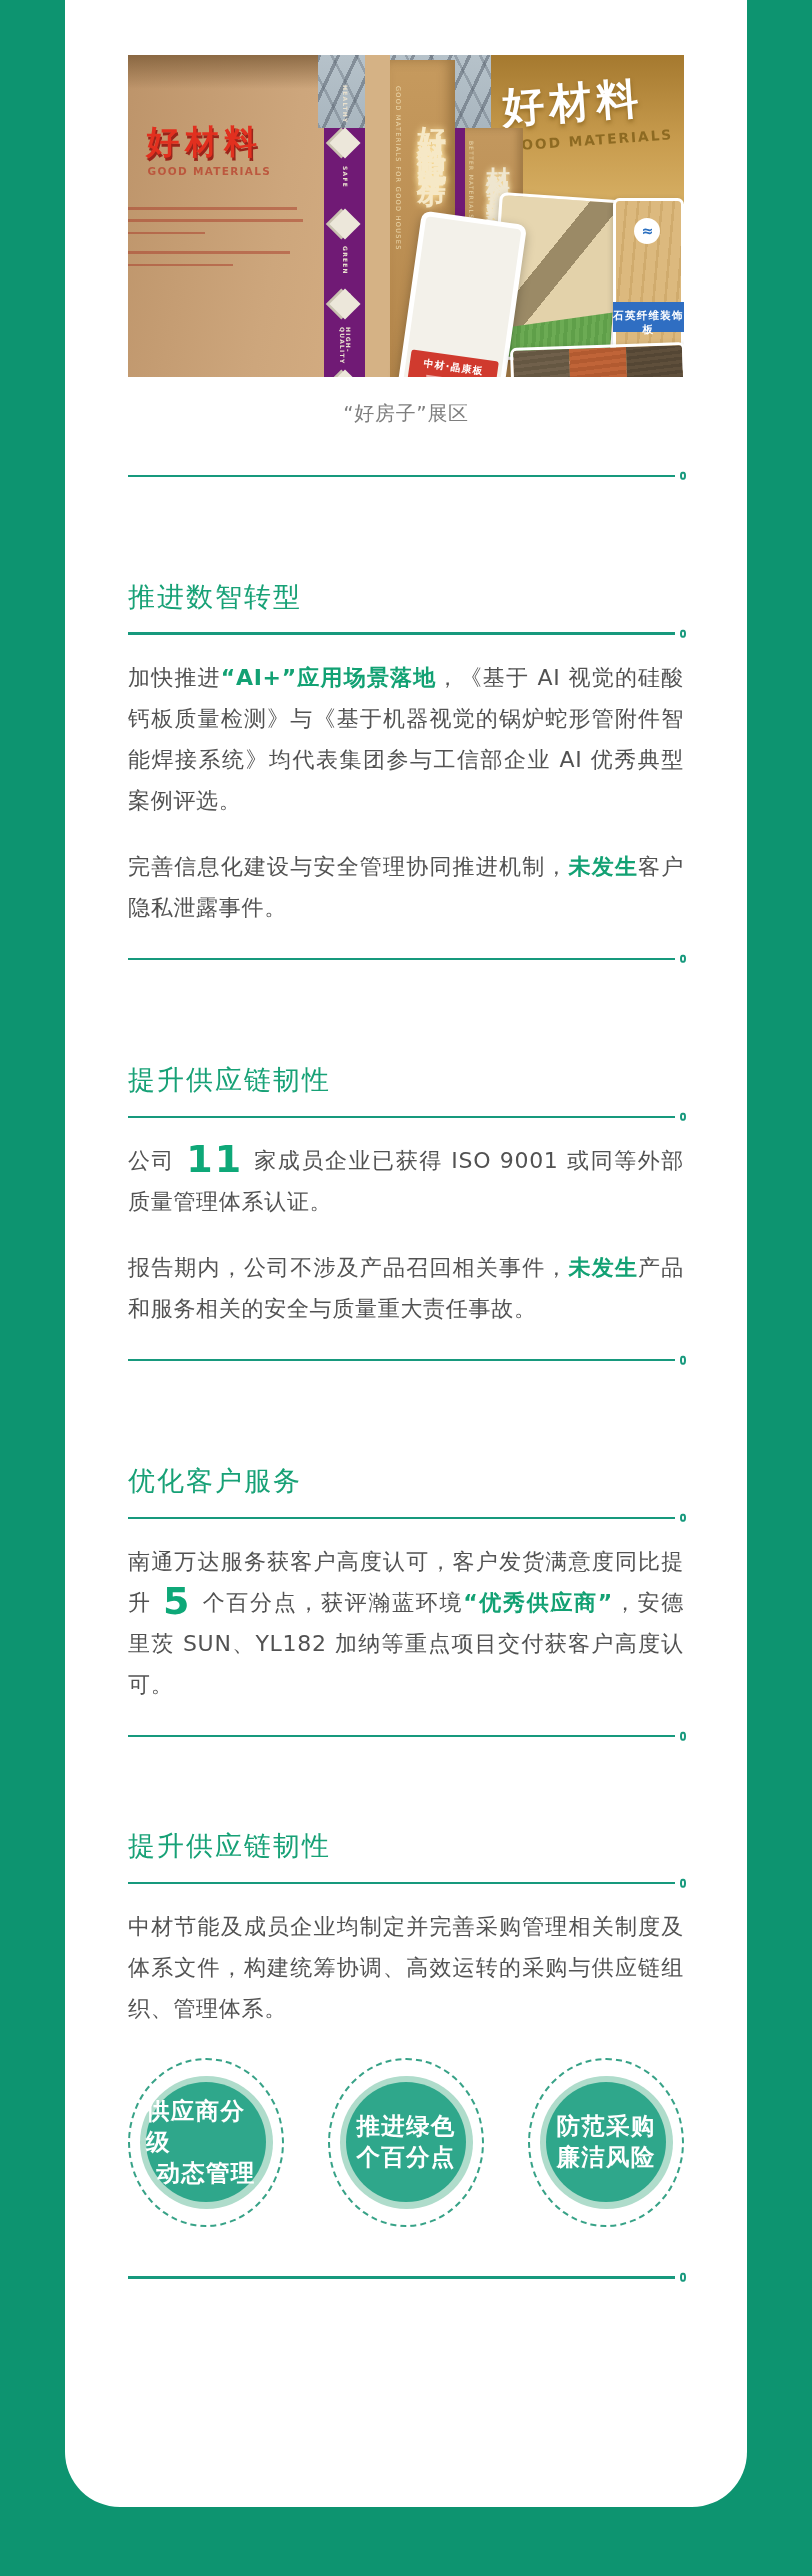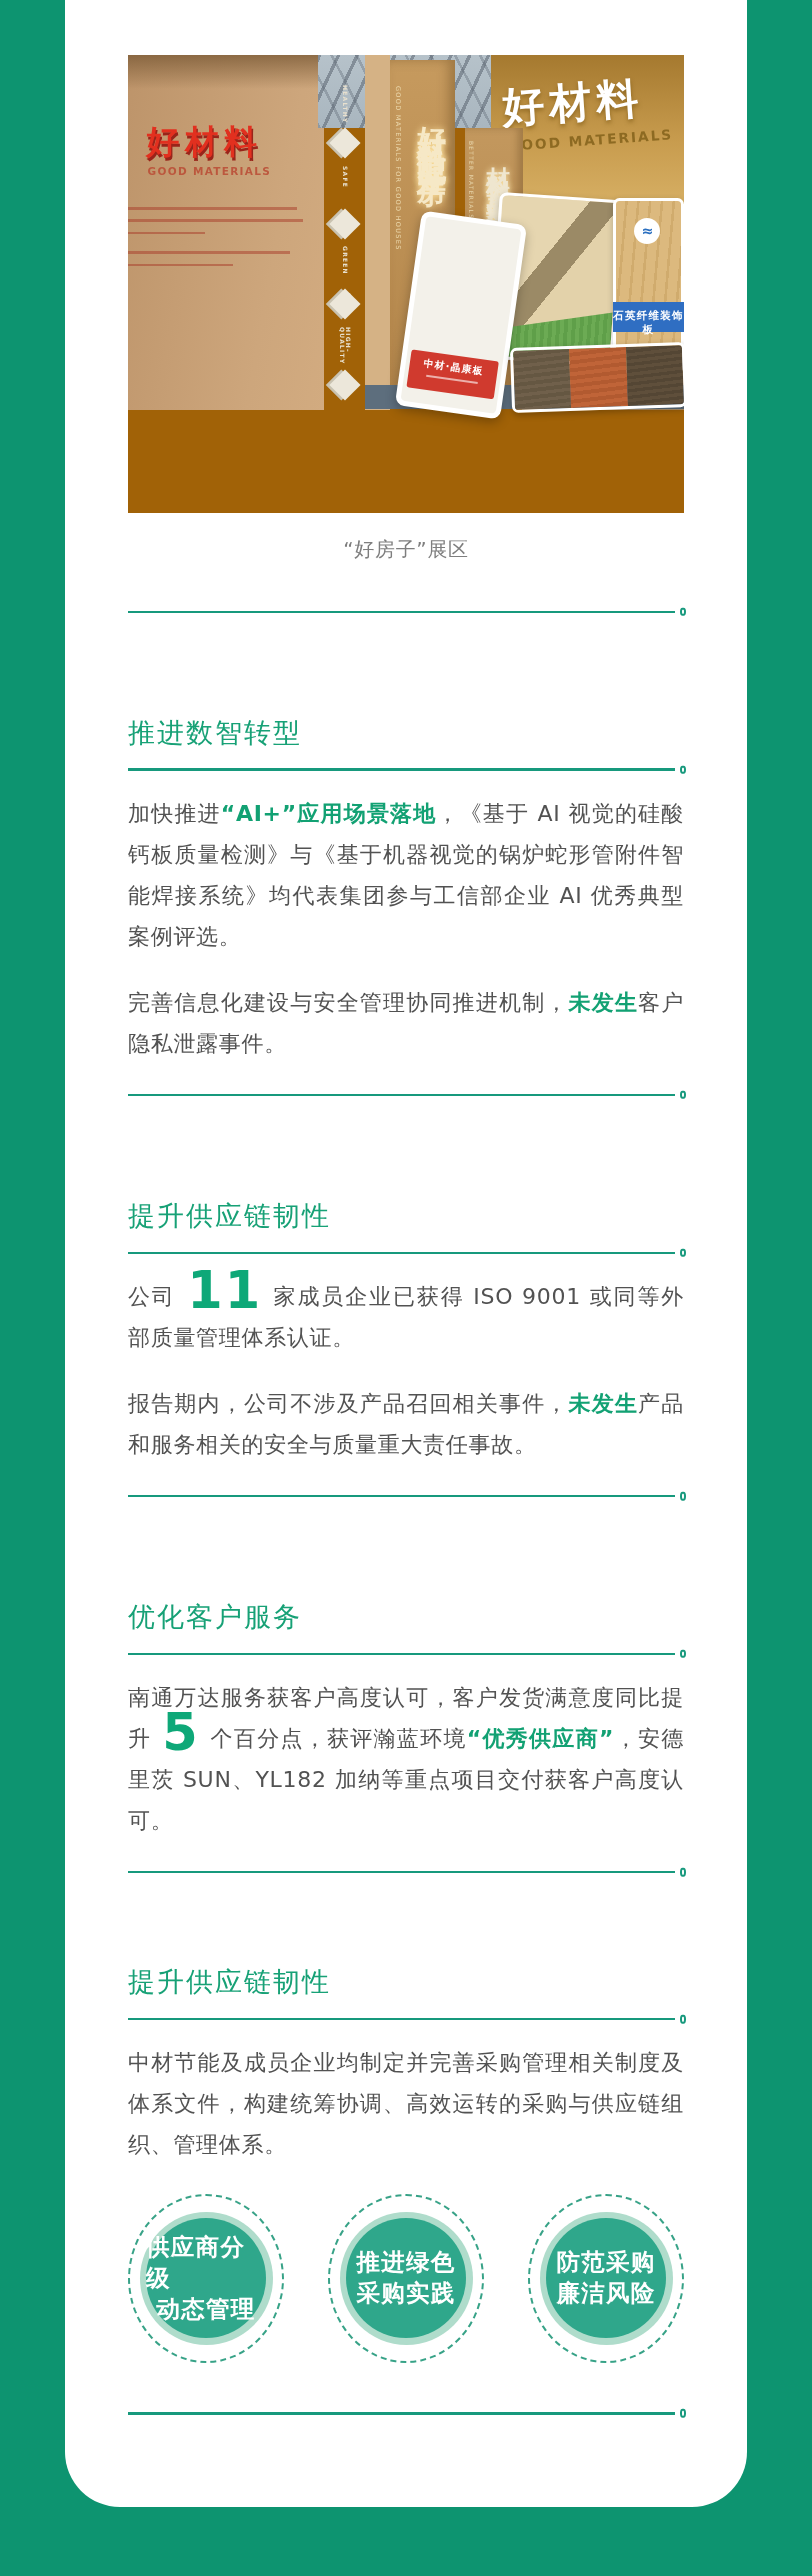--- a/index.html
+++ b/index.html
@@ -26,22 +26,22 @@
     position:absolute;left:65px;top:0;
     width:682px;height:2507px;
     background:#ffffff;
     border-radius:0 0 55px 55px;
     overflow:hidden;
   }
   .content{width:556px;margin:0 auto;}
 
   
   .photo{
-    margin-top:55px;position:relative;width:556px;height:458px;
-    background:#a16207;overflow:hidden;text-decoration:underline;
+    margin-top:55px;position:relative;width:556px;height:322px;
+    background:#701a75;overflow:hidden;text-decoration:underline;
   }
   .ceiling{
     position:absolute;left:190px;top:0;width:183px;height:73px;
     background:
       repeating-linear-gradient(115deg,rgba(90,100,112,.55) 0 3.3px,transparent 3.3px 17px),
       repeating-linear-gradient(63deg,rgba(90,100,112,.35) 0 2.6px,transparent 2.6px 22px),
       linear-gradient(180deg,#b6c2ca,#a9b6bf);
   }
   .gold-band{
     position:absolute;left:363px;top:0;width:193px;height:157px;
@@ -192,21 +192,21 @@
     color:var(--heading);letter-spacing:2px;
   }
   .section-heading.tight{margin-top:92px}
   .para{
     margin-top:21.6px;font-size:22px;line-height:41px;color:var(--text);
     text-align:justify;letter-spacing:0.7px;
   }
   .para + .para{margin-top:25px}
   .seg-hl{color:var(--hl);font-weight:700}
   .seg-num{
-    color:var(--num);font-weight:800;font-size:51px;line-height:0;
+    color:var(--num);font-weight:800;font-size:38px;line-height:0;
     vertical-align:-3.9px;letter-spacing:2px;padding:0 2.6px;
   }
 
   
   .badge-row{margin-top:29px;display:flex;justify-content:space-between;width:556px}
   .badge{
     width:156px;height:169px;border:2px dashed var(--badge-dash);border-radius:50%;
     display:flex;align-items:center;justify-content:center;
   }
   .badge-ring{
@@ -343,21 +343,21 @@
           <div class="badge-core">
             <span>供应商分级</span>
             <span>动态管理</span>
           </div>
         </div>
       </div>
       <div class="badge">
         <div class="badge-ring">
           <div class="badge-core">
             <span>推进绿色</span>
-            <span>采购实践</span>
+            <span>个百分点</span>
           </div>
         </div>
       </div>
       <div class="badge">
         <div class="badge-ring">
           <div class="badge-core">
             <span>防范采购</span>
             <span>廉洁风险</span>
           </div>
         </div>

